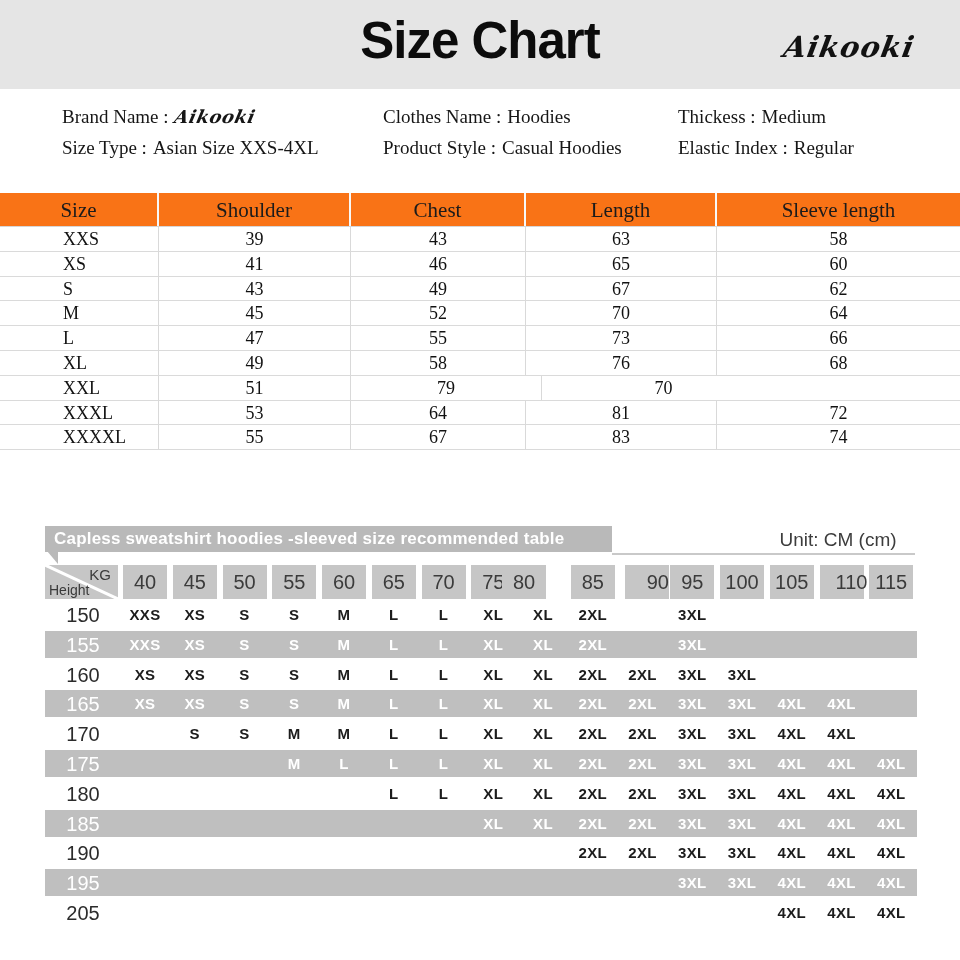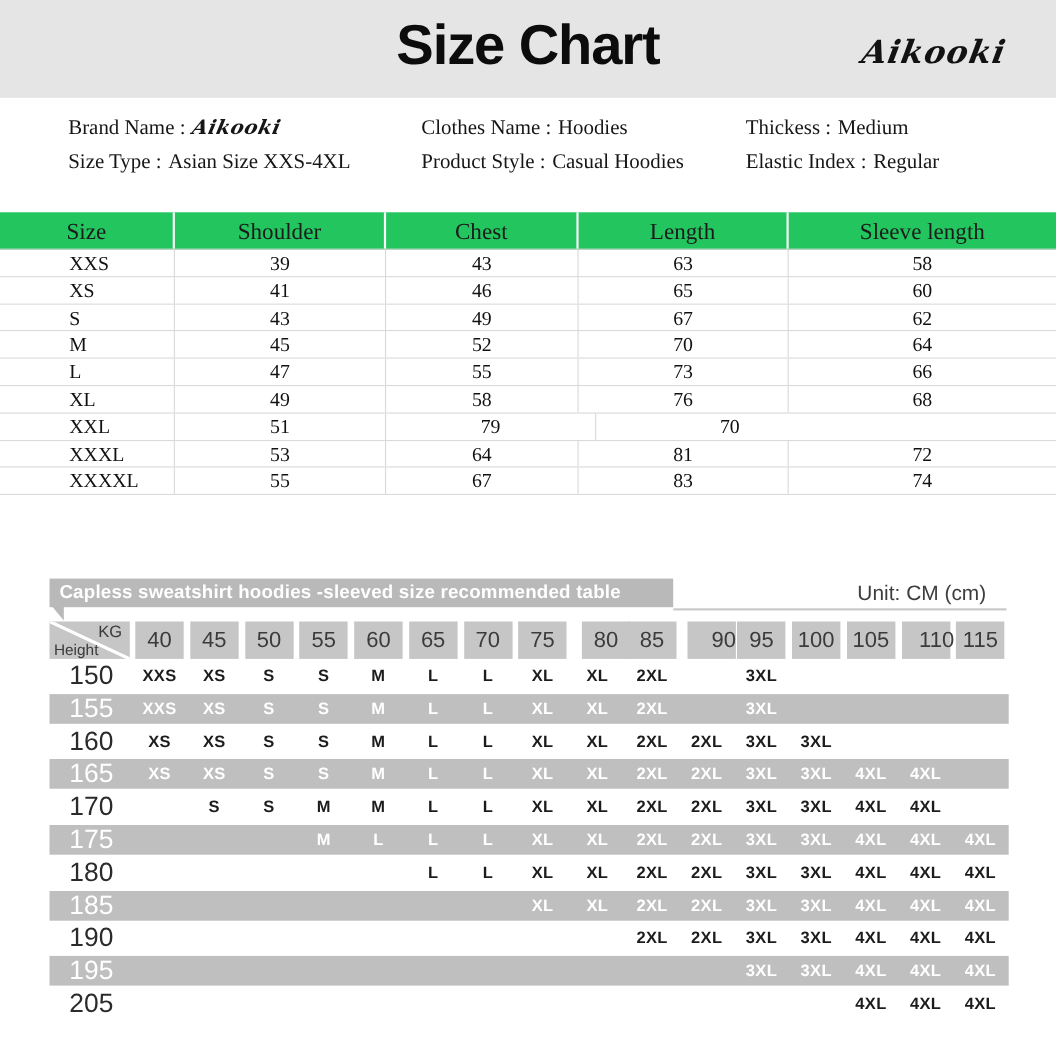--- a/index.html
+++ b/index.html
@@ -20,21 +20,21 @@
   .info-item{position:absolute;white-space:nowrap;font-family:"Liberation Serif",serif;
     font-size:19px;color:#161616;}
   .info-item .lbl{margin-right:6px;}
   .c1{left:62px;} .c2{left:383px;} .c3{left:678px;}
   .r1{top:17px;} .r2{top:48px;}
   .script-value{display:inline-block;font-family:"DejaVu Serif",serif;font-style:italic;
     font-weight:bold;font-size:18px;transform:skewX(-12deg);letter-spacing:0.5px;}
 
   
   .t1{position:absolute;left:0;top:193px;width:960px;font-family:"Liberation Serif",serif;}
-  .t1-header{display:flex;height:34px;background:#22c55e;border-bottom:1px solid #d6d6d6;}
+  .t1-header{display:flex;height:34px;background:#f97316;border-bottom:1px solid #d6d6d6;}
   .t1-hcell{line-height:34px;text-align:center;font-size:21px;color:#1b1b1b;border-right:2px solid #f8f8f8;}
   .t1-hcell:last-child{border-right:none;}
   .w0{width:159px;} .w1{width:192px;} .w2{width:175px;} .w3{width:191px;} .w4{width:243px;}
   .t1-row{display:flex;height:24.8px;border-bottom:1px solid #dadada;font-size:18px;color:#111;}
   .t1-cell{line-height:24px;text-align:center;border-right:1px solid #d9d9d9;}
   .t1-cell:last-child{border-right:none;}
   .t1-size{text-align:left;padding-left:63px;}
 
   
   .t2{position:absolute;left:0;top:525px;width:960px;height:435px;}
@@ -50,21 +50,21 @@
   .corner svg{position:absolute;left:0;top:0;}
   .corner-kg{position:absolute;top:1px;right:7px;font-size:15px;color:#3a3a3a;}
   .corner-height{position:absolute;bottom:1px;left:4px;font-size:14px;color:#3a3a3a;}
 
   .wbox{position:absolute;top:40px;width:44px;height:34px;background:#c6c6c6;
     text-align:center;line-height:34px;font-size:20px;color:#3b3b3b;}
 
   .rrow{position:absolute;left:0;width:960px;height:30px;}
   .band-bg{position:absolute;left:45px;top:1px;width:872px;height:27px;background:#bfbfbf;}
   .hlabel{position:absolute;left:45px;top:0;width:76px;height:36px;text-align:center;
-    font-size:24px;line-height:30px;color:#2b2b2b;}
+    font-size:20px;line-height:30px;color:#2b2b2b;}
   .rcell{position:absolute;top:0;width:44px;height:30px;text-align:center;
     font-size:15px;font-weight:bold;line-height:30px;color:#1c1c1c;letter-spacing:0.3px;}
   .rrow.band .hlabel,.rrow.band .rcell{color:#ffffff;}
 </style>
 </head>
 <body>
 
 <div class="page">
 
   <div class="top-header">
@@ -183,21 +183,21 @@
 
     <div id="t2-weights">
         <div class="wbox" style="left: 123px;">40</div>
         <div class="wbox" style="left: 172.75px;">45</div>
         <div class="wbox" style="left: 222.5px;">50</div>
         <div class="wbox" style="left: 272.25px;">55</div>
         <div class="wbox" style="left: 322px;">60</div>
         <div class="wbox" style="left: 371.75px;">65</div>
         <div class="wbox" style="left: 421.5px;">70</div>
         <div class="wbox" style="left: 471.25px;">75</div>
-        <div class="wbox" style="left: 529px;">80</div>
+        <div class="wbox" style="left: 502px;">80</div>
         <div class="wbox" style="left: 570.75px;">85</div>
         <div class="wbox" style="left: 625px; text-align: right;">90</div>
         <div class="wbox" style="left: 670.25px;">95</div>
         <div class="wbox" style="left: 720px;">100</div>
         <div class="wbox" style="left: 769.75px;">105</div>
         <div class="wbox" style="left: 819.5px; padding-left: 16px;">110</div>
         <div class="wbox" style="left: 869.25px;">115</div>
       </div>
     <div id="t2-body">
         <div class="rrow" style="top: 75px;">

